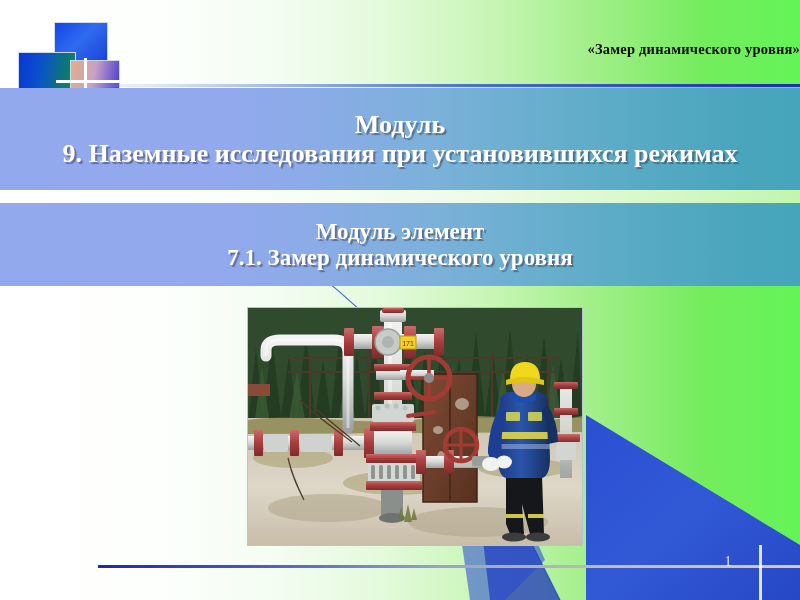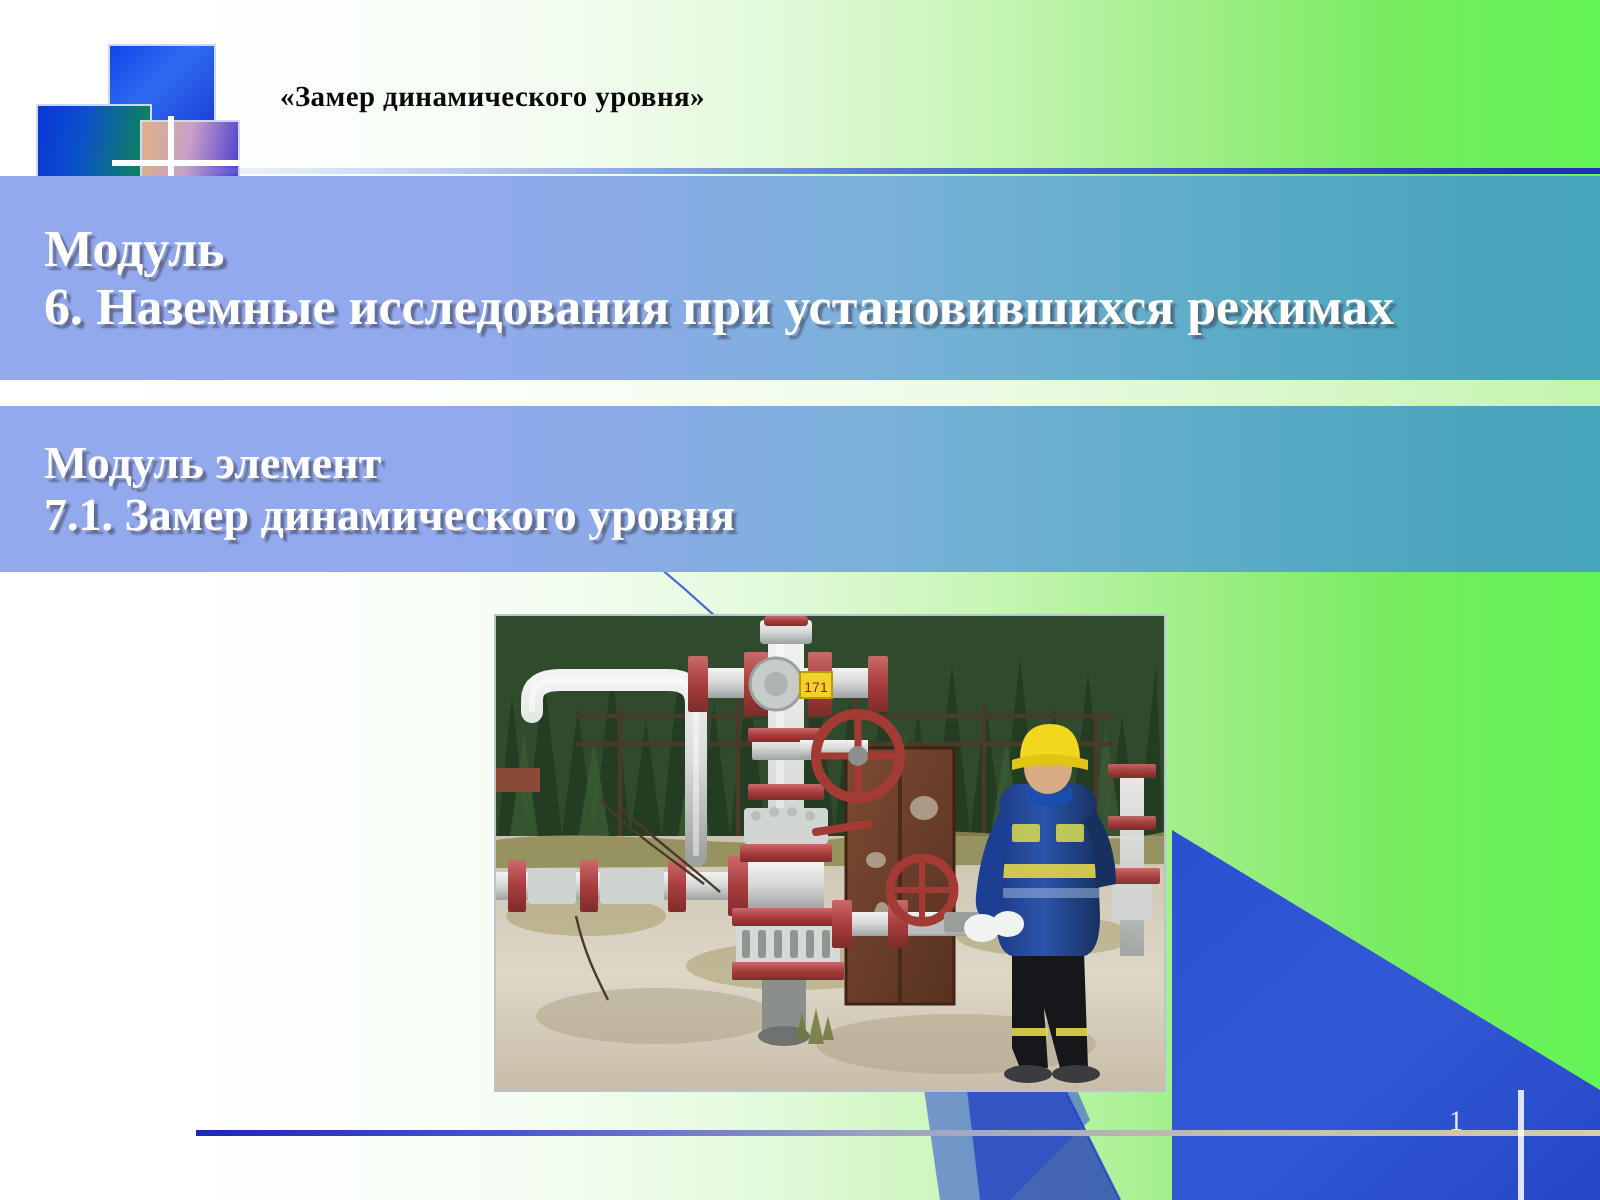--- a/index.html
+++ b/index.html
@@ -82,21 +82,21 @@
     filter: blur(1px);
     opacity: .55;
   }
 
   
   .header-caption {
     position: absolute;
     left: 0;
     top: 41px;
     width: 800px;
-    text-align: left;
+    text-align: right;
     padding-left: 140px;
     box-sizing: border-box;
     font-family: "Liberation Serif", "DejaVu Serif", serif;
     font-size: 14.5px;
     font-weight: bold;
     color: #0a0a0a;
     letter-spacing: .2px;
   }
 
   
@@ -137,20 +137,21 @@
     position: absolute;
     left: 0;
     top: 190px;
     width: 800px;
     height: 13px;
     background: linear-gradient(to right,
       #ffffff 0%, #fbfffa 30%, #edfbe7 60%, #d4f7c5 85%, #c2f5ad 100%);
   }
 
   .title-text {
+    text-align: center;
     color: #ffffff;
     font-family: "Liberation Serif", "DejaVu Serif", serif;
     font-weight: bold;
     line-height: 1.12;
     text-shadow: 2px 2px 1px rgba(60,60,80,.55);
     padding: 0 22px;
     width: 100%;
     box-sizing: border-box;
   }
   .title-1 { font-size: 26px; }
@@ -231,21 +232,21 @@
   </div>
   <div class="logo-reflect"></div>
 
   <div class="header-caption">«Замер динамического уровня»</div>
 
   <div class="header-rule"></div>
 
   <div class="band band-1">
     <div class="title-text title-1">
       <div>Модуль</div>
-      <div>6. Наземные исследования при установившихся режимах</div>
+      <div>9. Наземные исследования при установившихся режимах</div>
     </div>
   </div>
 
   <div class="band-gap"></div>
 
   <div class="band band-2">
     <div class="title-text title-2">
       <div>Модуль элемент</div>
       <div>7.1. Замер динамического уровня</div>
     </div>

